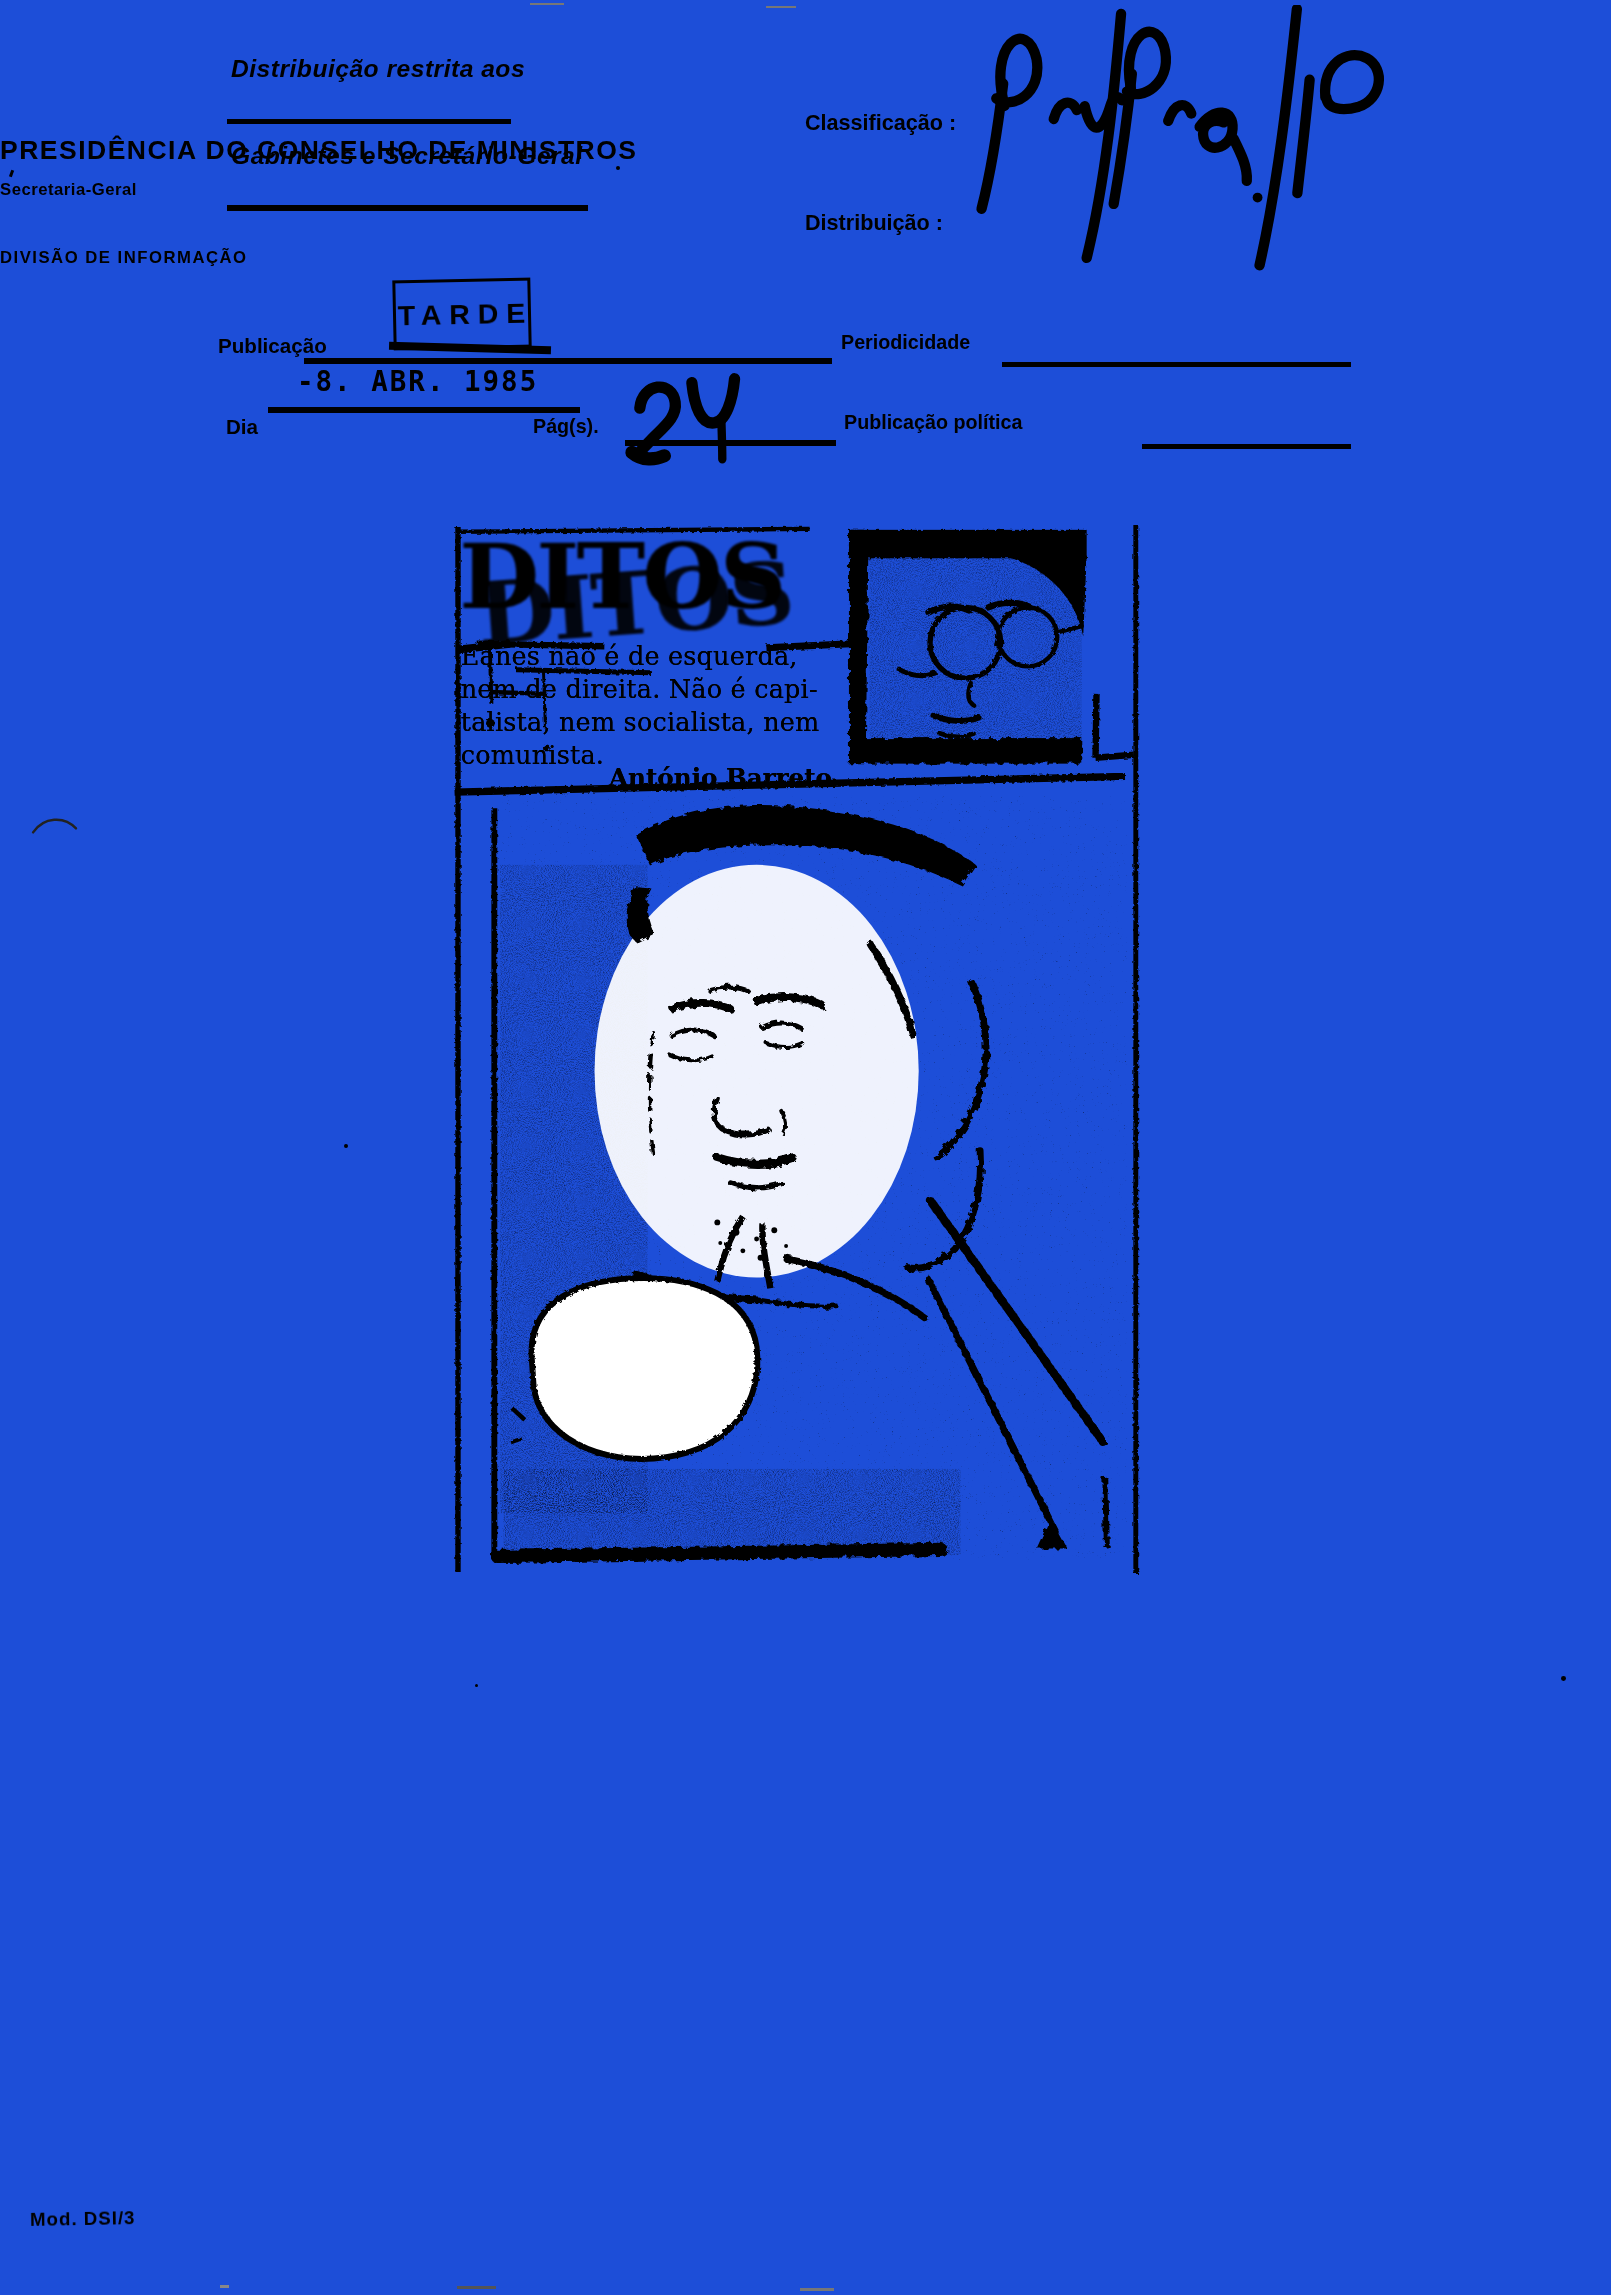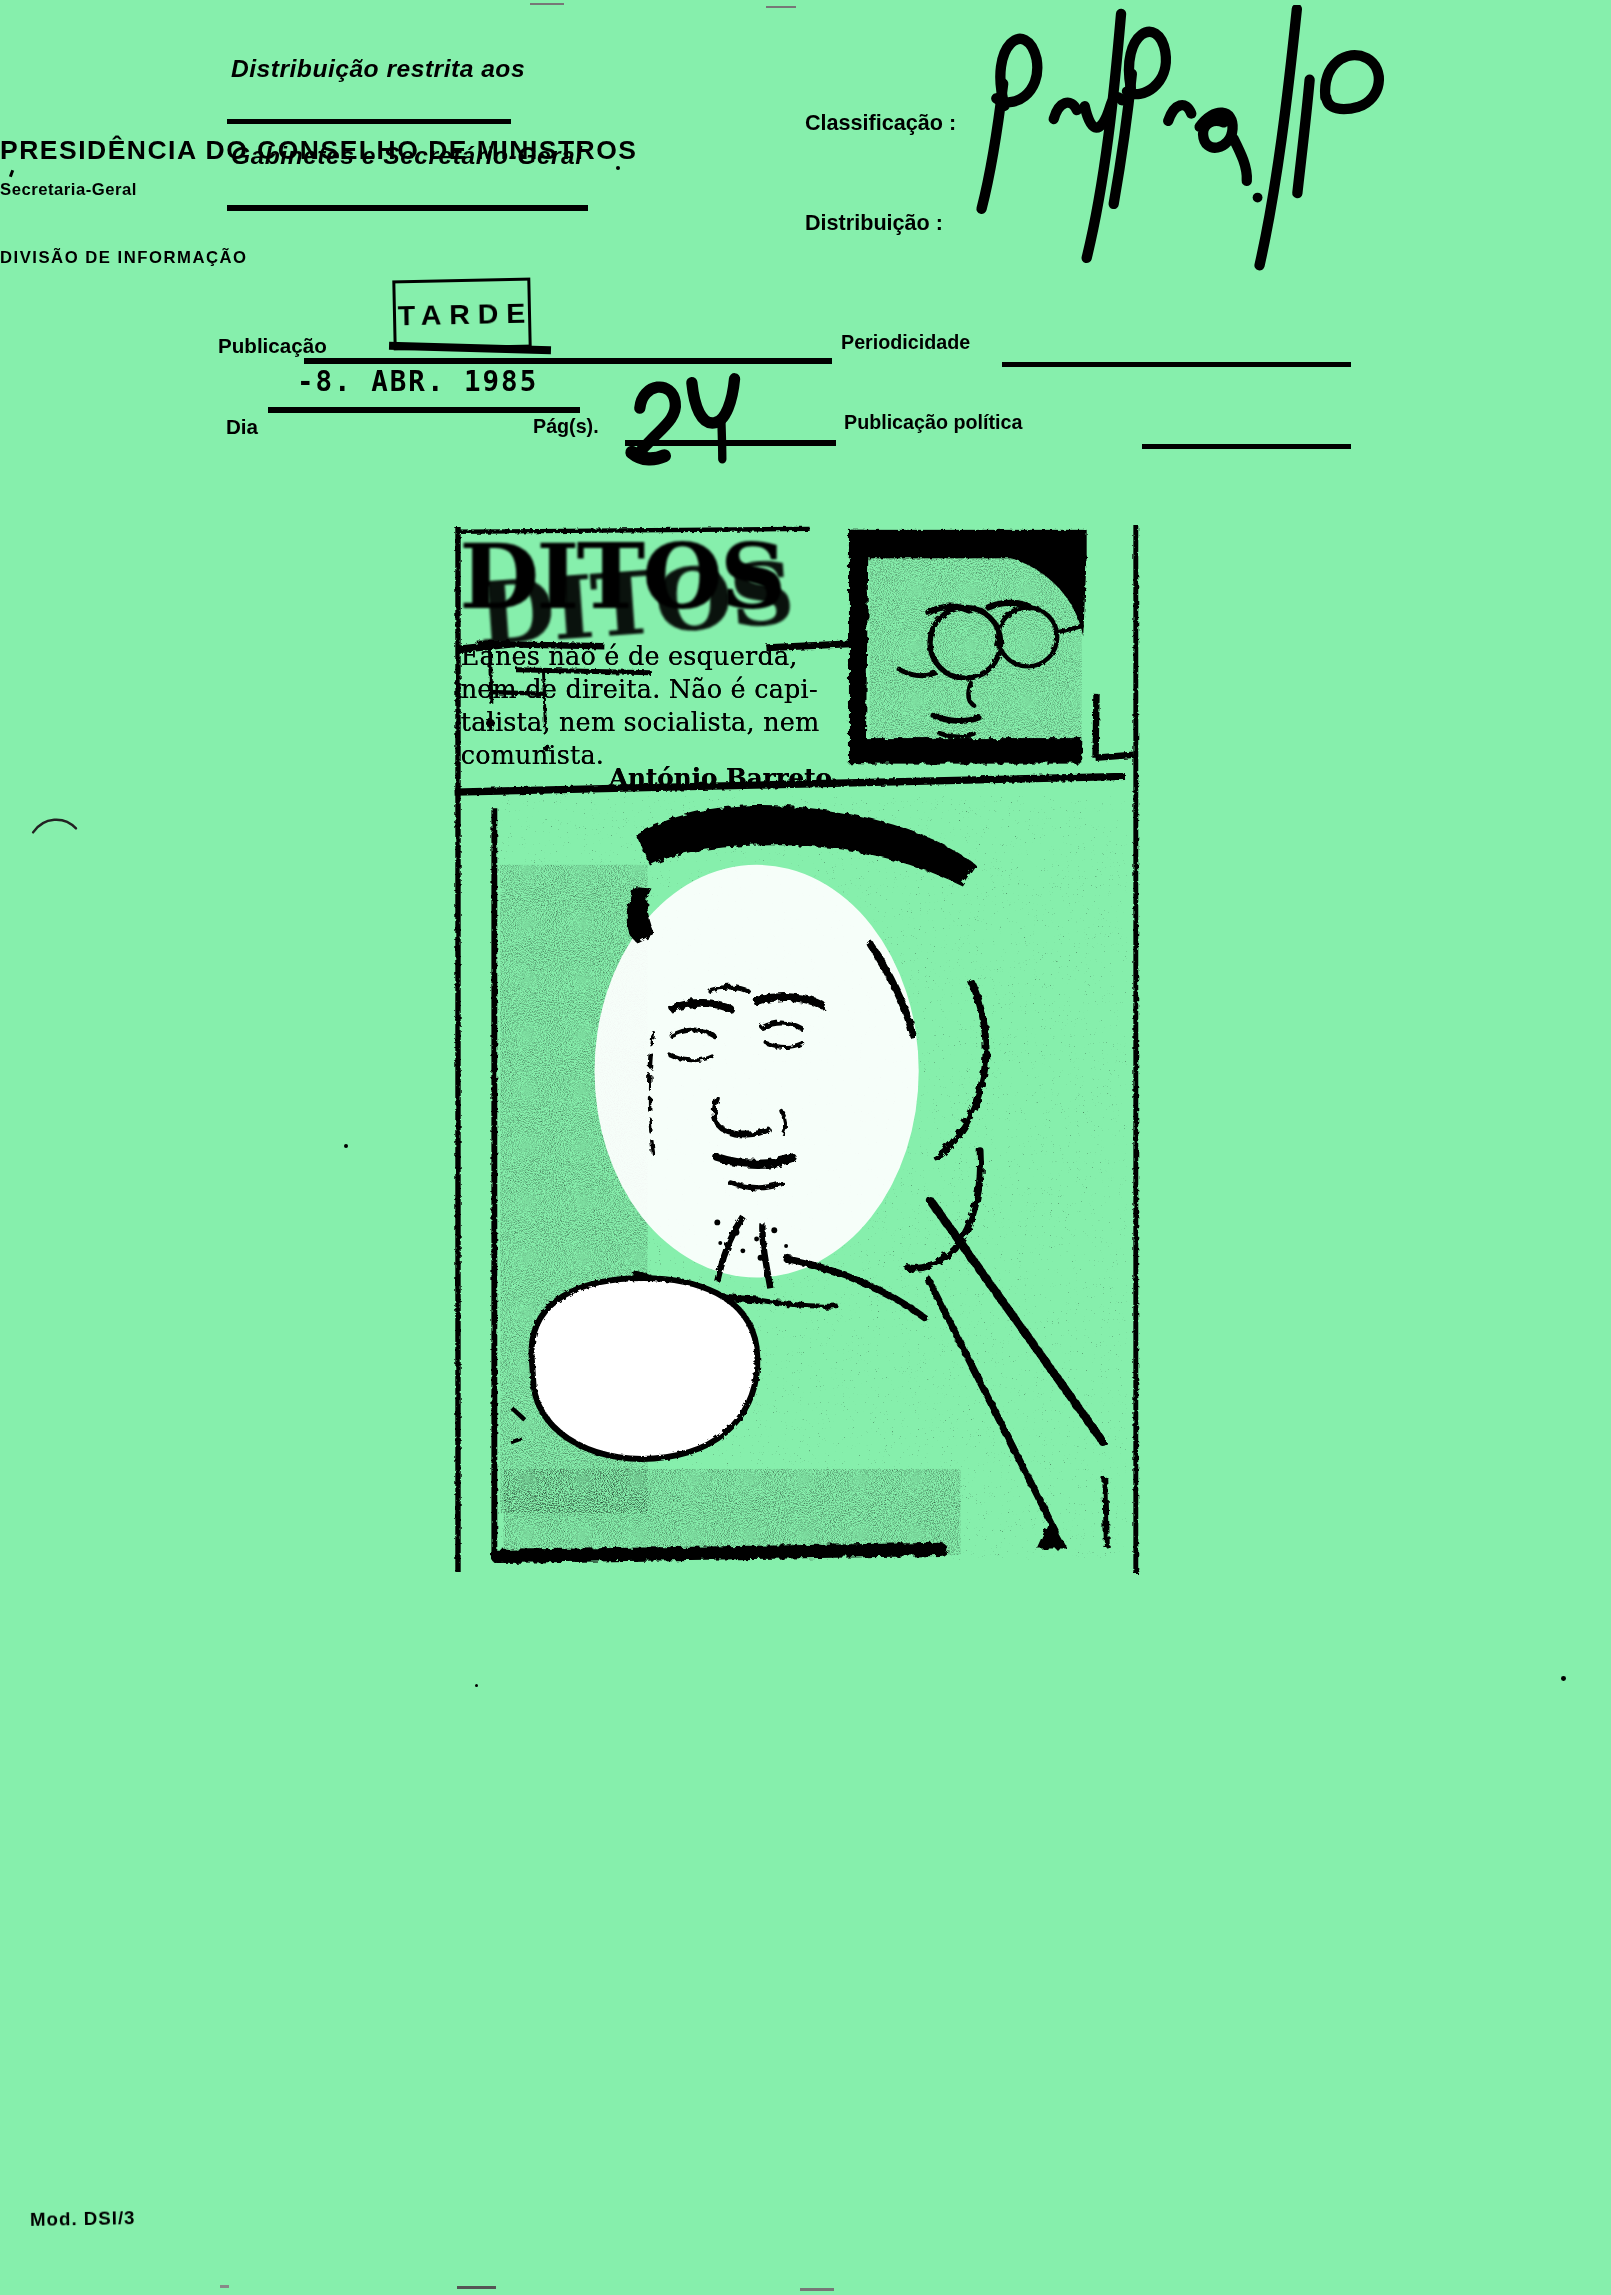--- a/index.html
+++ b/index.html
@@ -1,16 +1,16 @@
 <!DOCTYPE html>
 <html style="font-size:7.9px"><head>
 <meta charset="utf-8">
 <style>
   html,body{margin:0;padding:0;background:#e8e8e8}
-  .sheet{position:relative;width:1612px;height:2295px;background:#86efac;overflow:hidden;color:#000;
+  .sheet{position:relative;width:1612px;height:2295px;background:#1d4ed8;overflow:hidden;color:#000;
          font-family:"Liberation Sans",sans-serif}
   .abs{position:absolute}
   .rule{position:absolute;background:#000}
   .center{left:0;width:1320px;text-align:left}
   
   .note{font:italic bold 24.6px/1.12 "Liberation Sans",sans-serif;letter-spacing:0.5px}
   
   .claslab{font:bold 21.6px/1 "Liberation Sans",sans-serif}
   
   .org1{font:bold 26.5px/1 "Liberation Sans",sans-serif;letter-spacing:1.5px}

